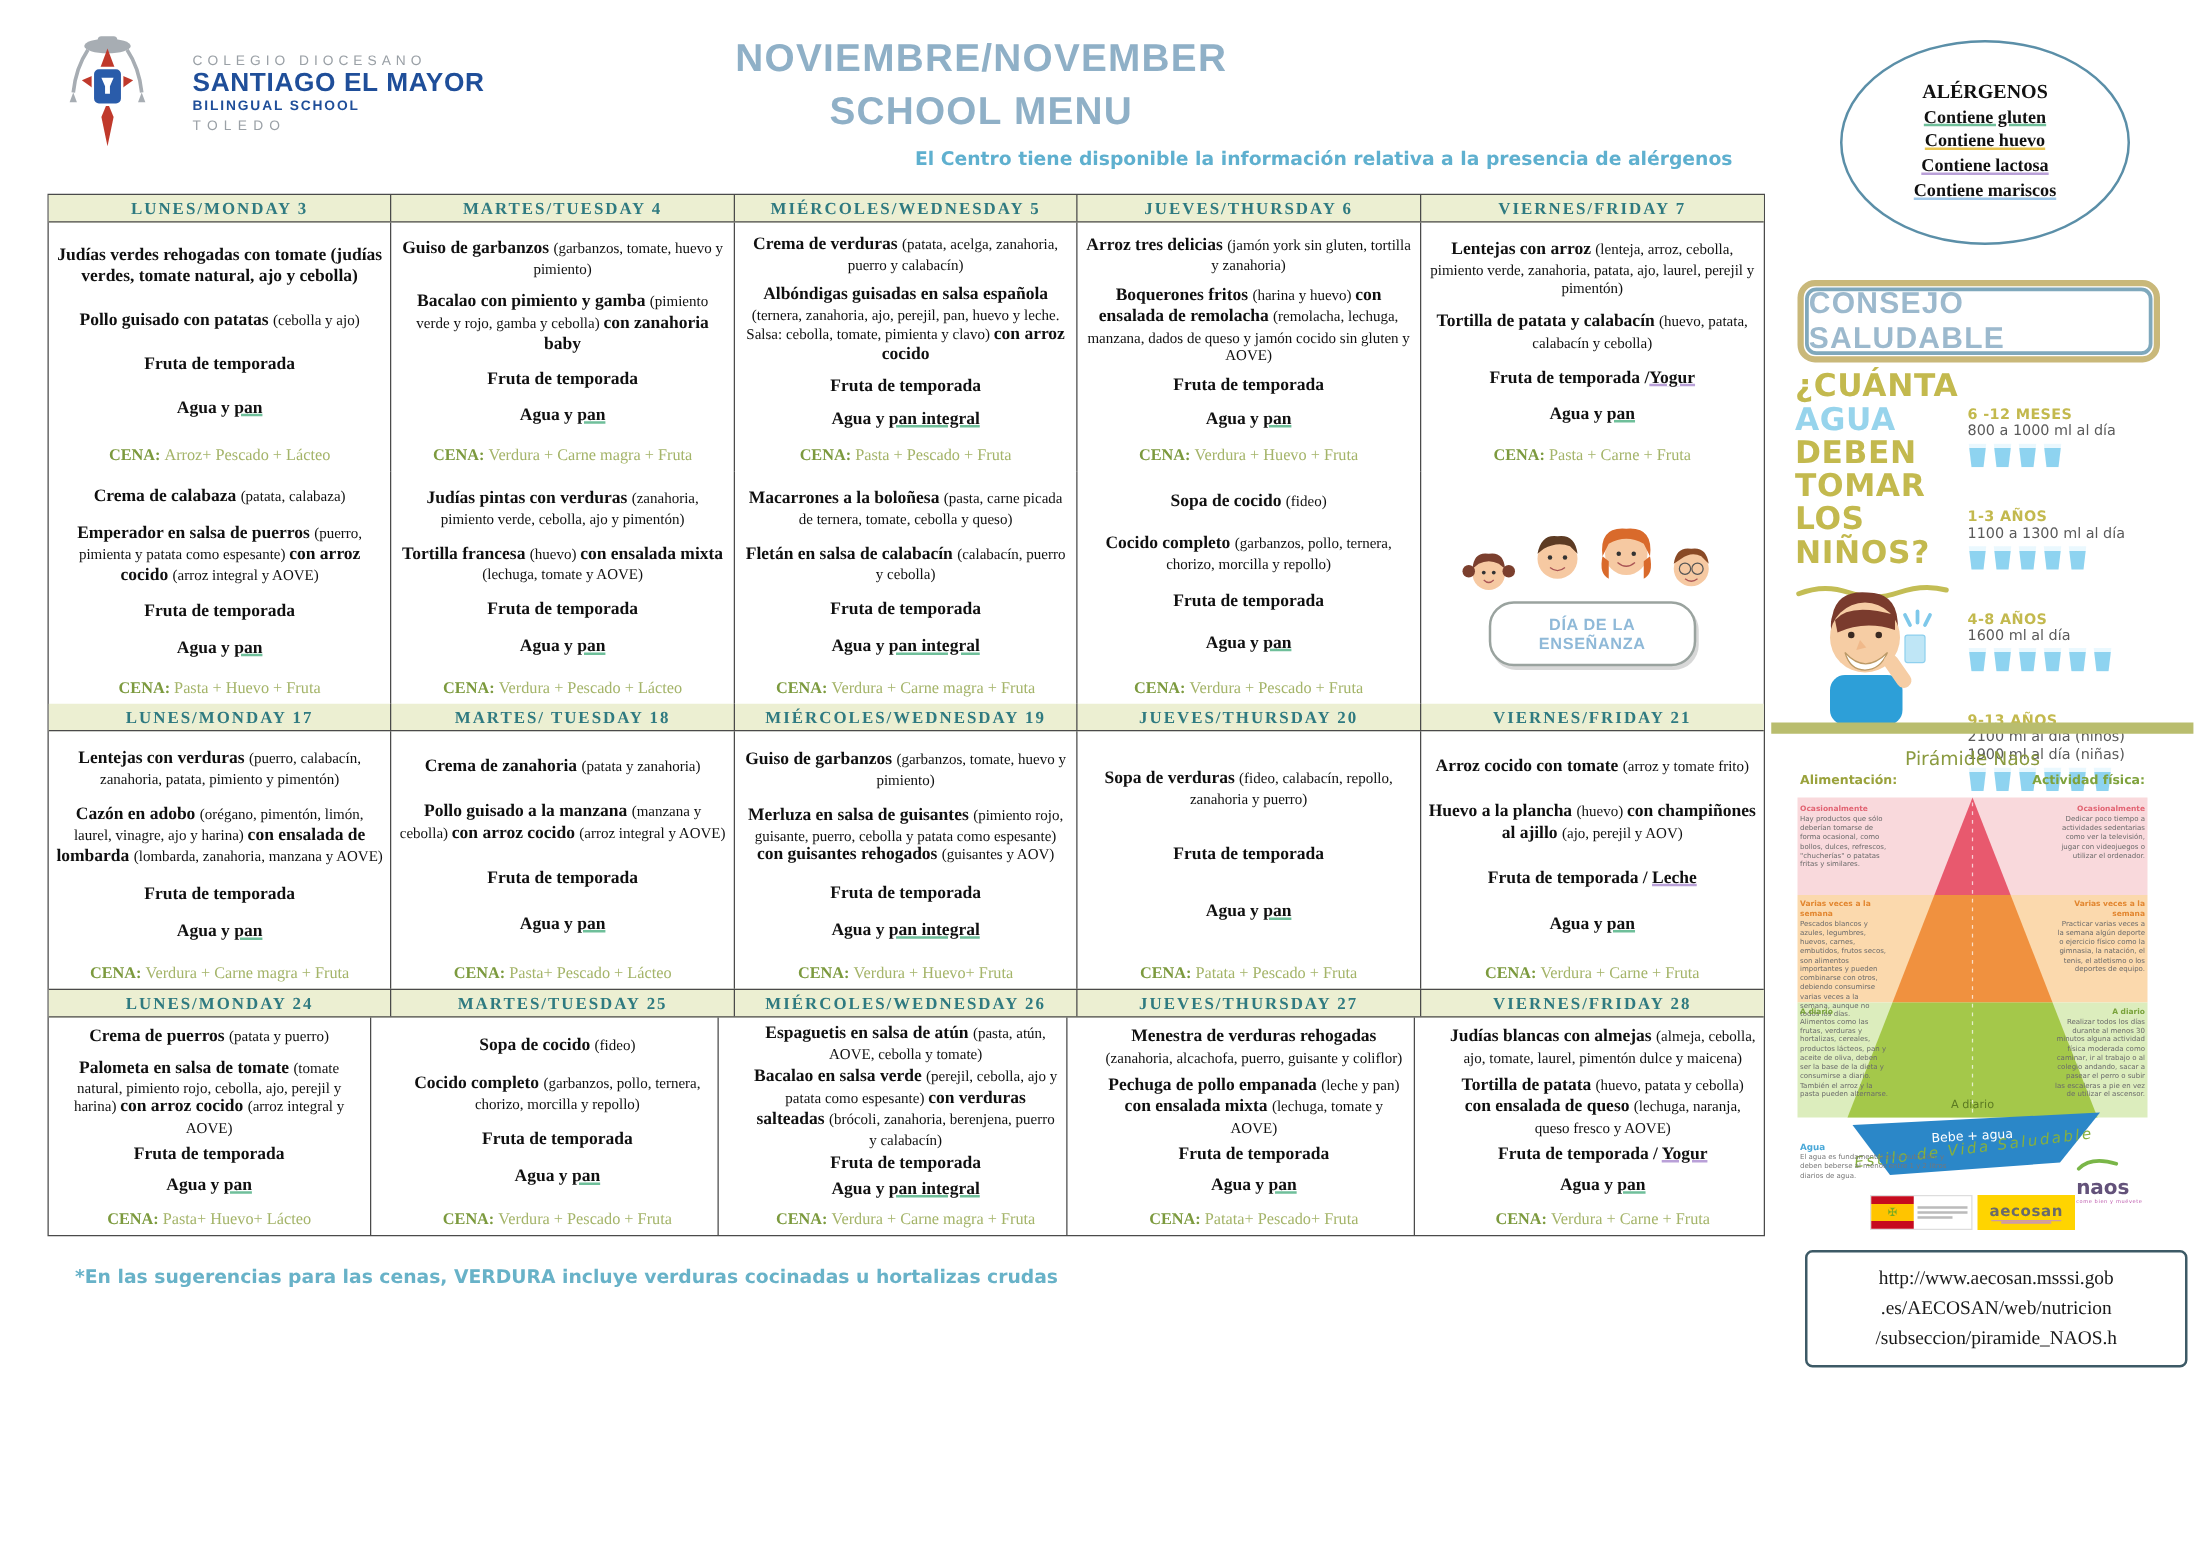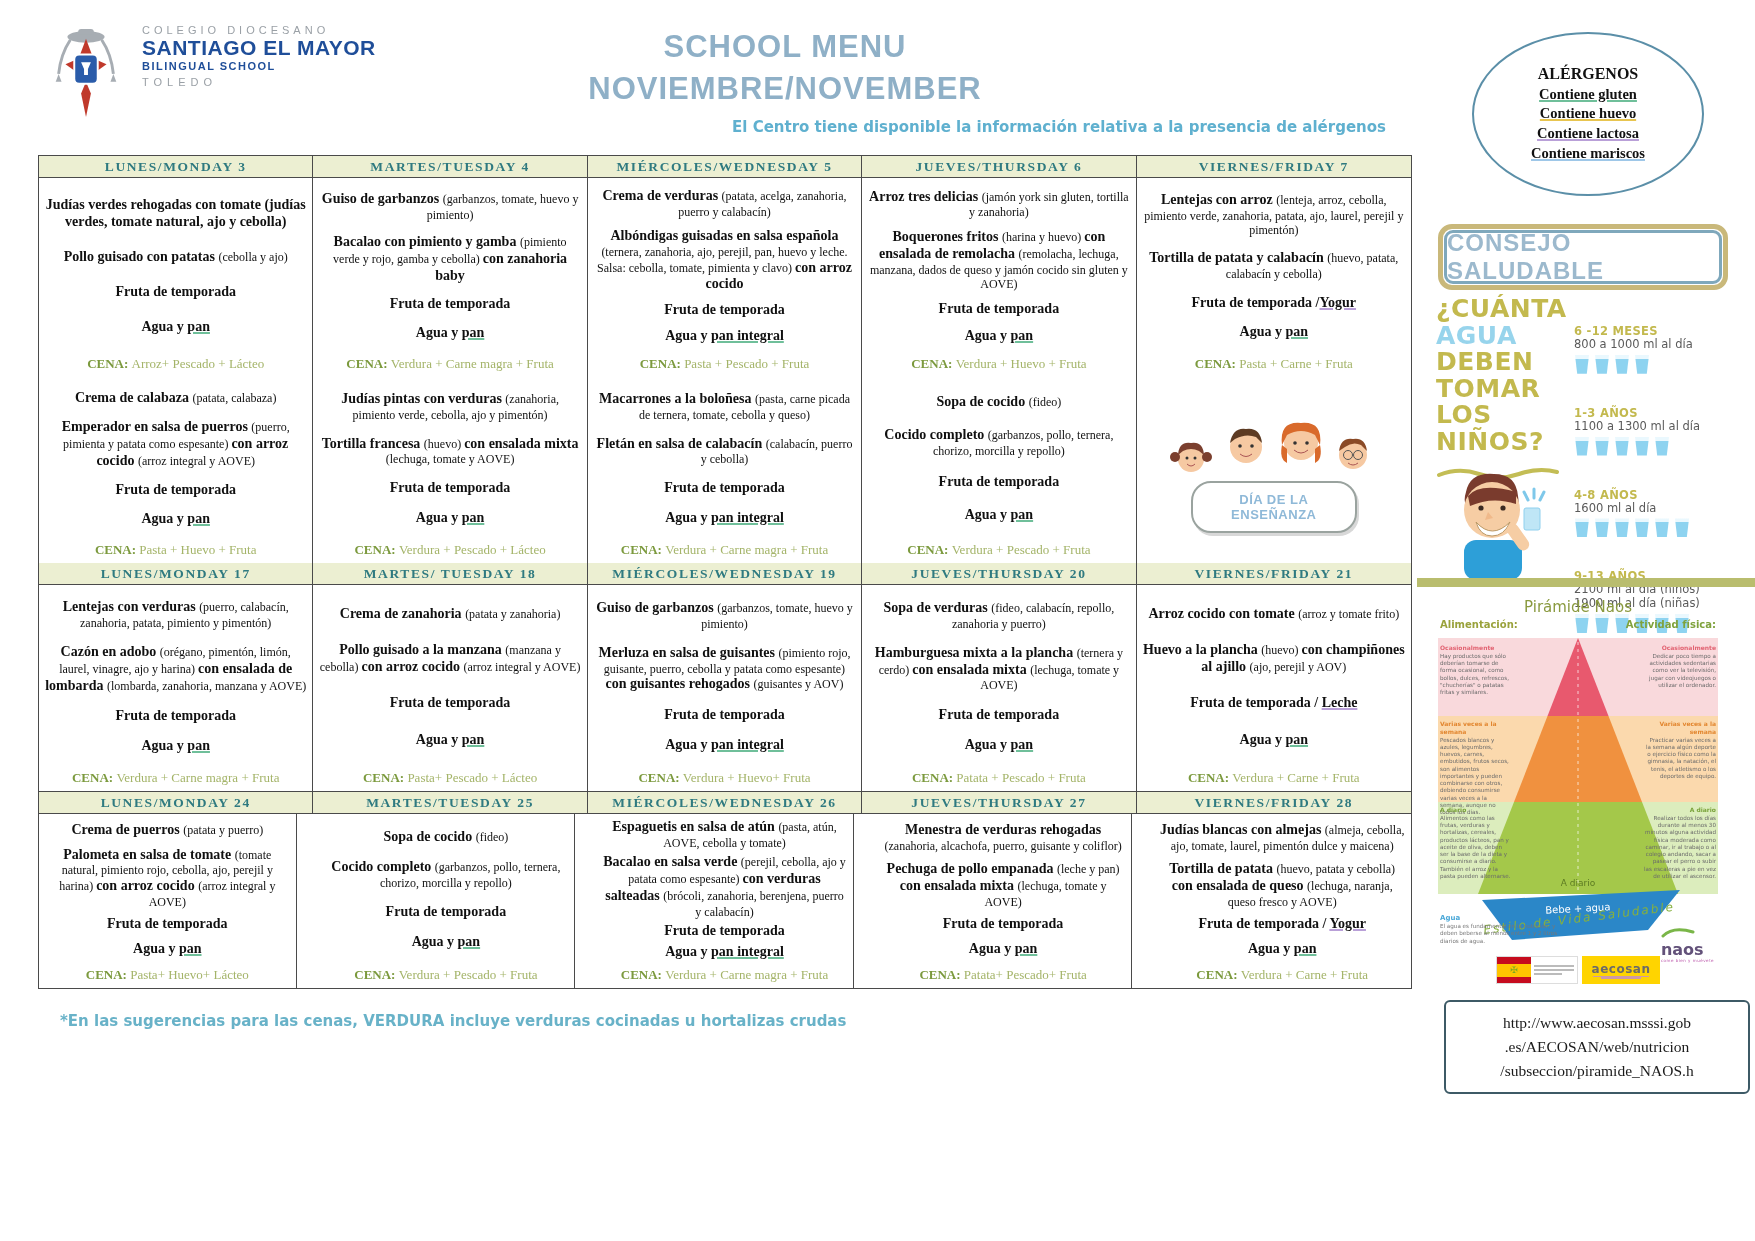--- a/index.html
+++ b/index.html
@@ -1,20 +1,20 @@
 <!DOCTYPE html>
 <html><head>
 <meta charset="utf-8">
 <style>
   html,body{margin:0;padding:0;background:#fff;}
   .page{position:relative;width:1755px;height:1241px;background:#fff;overflow:hidden;
         font-family:"Liberation Serif",serif;}
 
   
-  .logo-block{position:absolute;left:42px;top:24px;display:flex;gap:12px;align-items:flex-start;}
+  .logo-block{position:absolute;left:42px;top:24px;display:flex;gap:24px;align-items:center;}
   .logo-text{line-height:1.15;}
   .logo-l1{font:11px "Liberation Sans",sans-serif;color:#9aa0a6;letter-spacing:4px;}
   .logo-l2{font:bold 21px "Liberation Sans",sans-serif;color:#1f4e99;letter-spacing:.5px;}
   .logo-l3{font:bold 11px "Liberation Sans",sans-serif;color:#1f4e99;letter-spacing:1.5px;}
   .logo-l4{font:11px "Liberation Sans",sans-serif;color:#9aa0a6;letter-spacing:5px;margin-top:4px;}
   .main-title{position:absolute;left:580px;top:26px;width:410px;text-align:center;}
   .main-title div{font:bold 31px "Liberation Sans",sans-serif;color:#8fb0c7;letter-spacing:1px;line-height:1.35;}
   .allergen-note{position:absolute;left:700px;top:118px;width:718px;text-align:center;
         font:bold 15px "DejaVu Sans",sans-serif;color:#5fb0cf;}
 
@@ -134,22 +134,22 @@
     </span>
     <div class="logo-text">
       <div class="logo-l1">COLEGIO DIOCESANO</div>
       <div class="logo-l2">SANTIAGO EL MAYOR</div>
       <div class="logo-l3">BILINGUAL SCHOOL</div>
       <div class="logo-l4">TOLEDO</div>
     </div>
   </div>
 
   <div class="main-title">
+    <div>NOVIEMBRE/NOVEMBER</div>
     <div>SCHOOL MENU</div>
-    <div>NOVIEMBRE/NOVEMBER</div>
   </div>
 
   <div class="allergen-note">El Centro tiene disponible la información relativa a la presencia de alérgenos</div>
 
   <div class="oval">
     <div class="oval-title">ALÉRGENOS</div>
     <div class="alg u-gluten">Contiene gluten</div>
     <div class="alg u-huevo">Contiene huevo</div>
     <div class="alg u-lactosa">Contiene lactosa</div>
     <div class="alg u-mariscos">Contiene mariscos</div>
@@ -308,21 +308,20 @@
             <div class="menu-line"><span class="b">Guiso de garbanzos </span><span>(garbanzos, tomate, huevo y pimiento)</span></div>
             <div class="menu-line"><span class="b">Merluza en salsa de guisantes </span><span>(pimiento rojo, guisante, puerro, cebolla y patata como espesante) </span><span class="b">con guisantes rehogados </span><span>(guisantes y AOV)</span></div>
             <div class="menu-line"><span class="b">Fruta de temporada</span></div>
             <div class="menu-line"><span class="b">Agua y </span><span class="b u-gluten">pan integral</span></div>
           </div>
           <div class="cena"><b>CENA: </b>Verdura + Huevo+ Fruta</div>
         </div>
         <div class="day-cell">
           <div class="items">
             <div class="menu-line"><span class="b">Sopa de verduras </span><span>(fideo, calabacín, repollo, zanahoria y puerro)</span></div>
-            <div class="menu-line"><span class="b">Hamburguesa mixta a la plancha </span><span>(ternera y cerdo) </span><span class="b">con ensalada mixta </span><span>(lechuga, tomate y AOVE)</span></div>
             <div class="menu-line"><span class="b">Fruta de temporada</span></div>
             <div class="menu-line"><span class="b">Agua y </span><span class="b u-gluten">pan</span></div>
           </div>
           <div class="cena"><b>CENA: </b>Patata + Pescado + Fruta</div>
         </div>
         <div class="day-cell">
           <div class="items">
             <div class="menu-line"><span class="b">Arroz cocido con tomate </span><span>(arroz y tomate frito)</span></div>
             <div class="menu-line"><span class="b">Huevo a la plancha </span><span>(huevo) </span><span class="b">con champiñones al ajillo </span><span>(ajo, perejil y AOV)</span></div>
             <div class="menu-line"><span class="b">Fruta de temporada / </span><span class="b u-lactosa">Leche</span></div>

